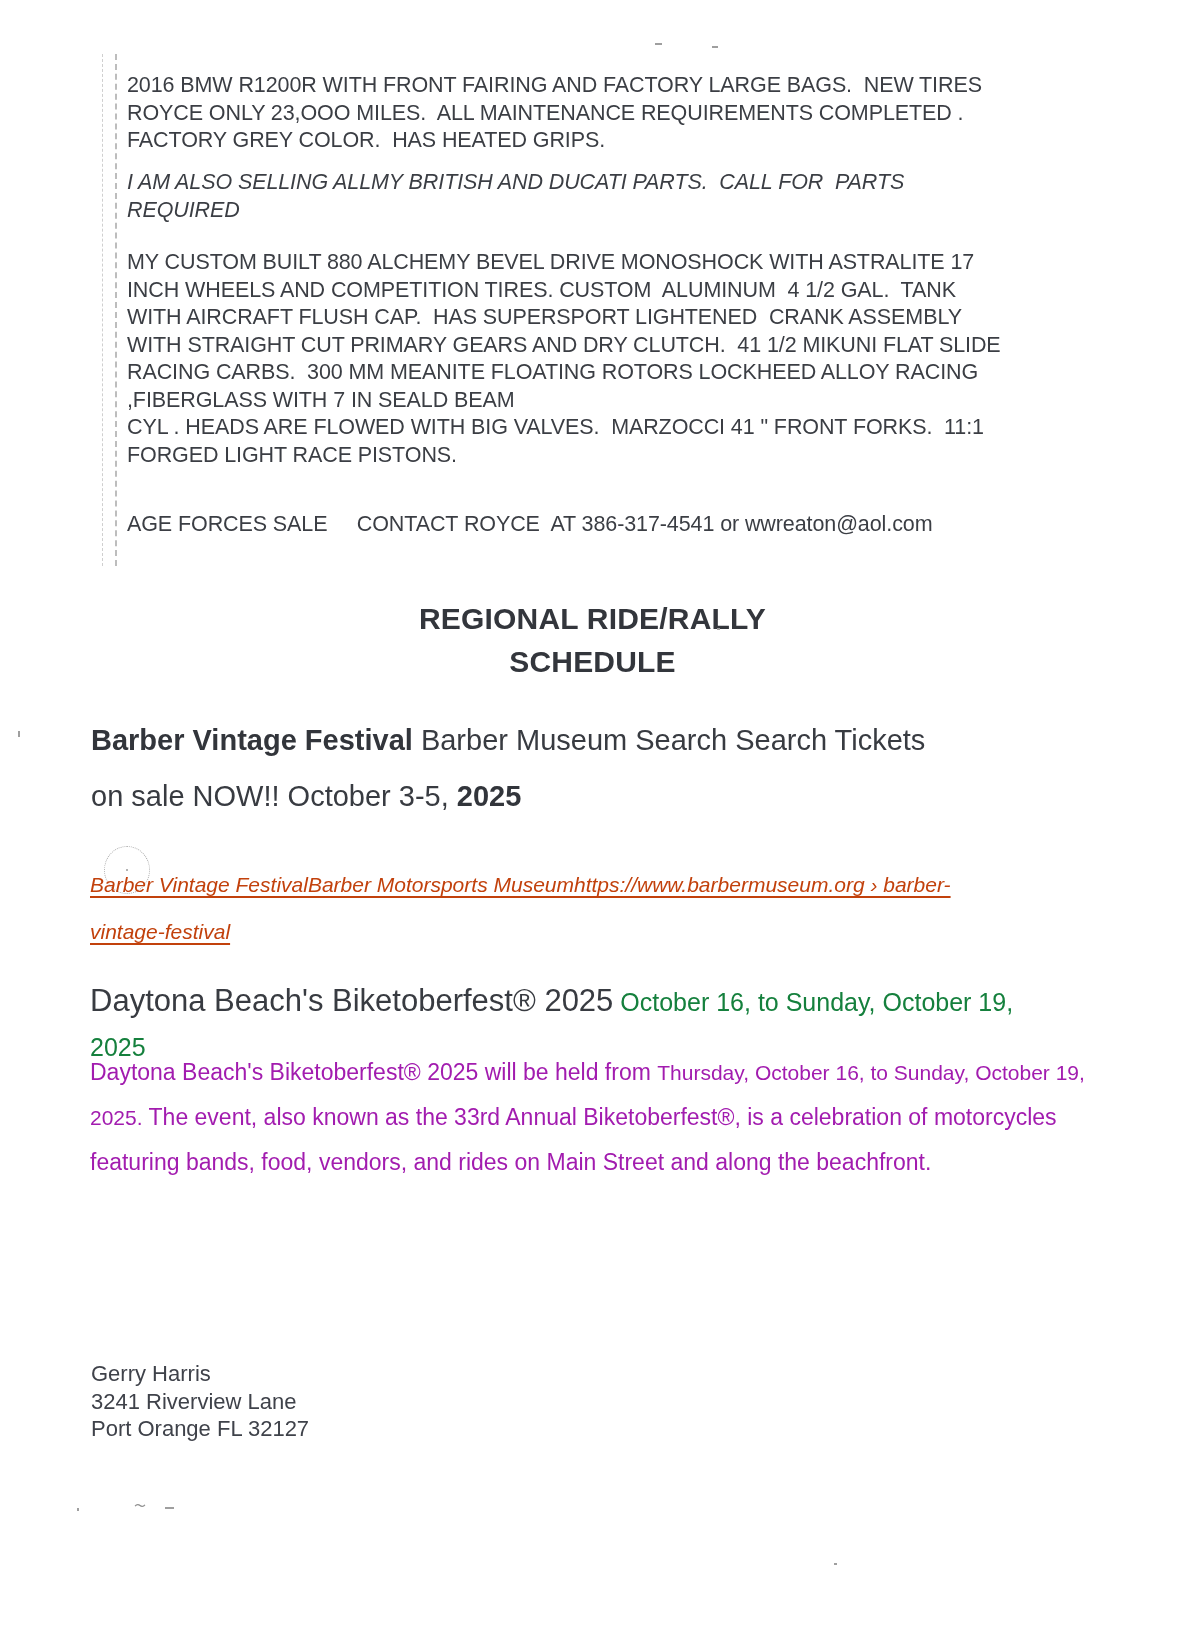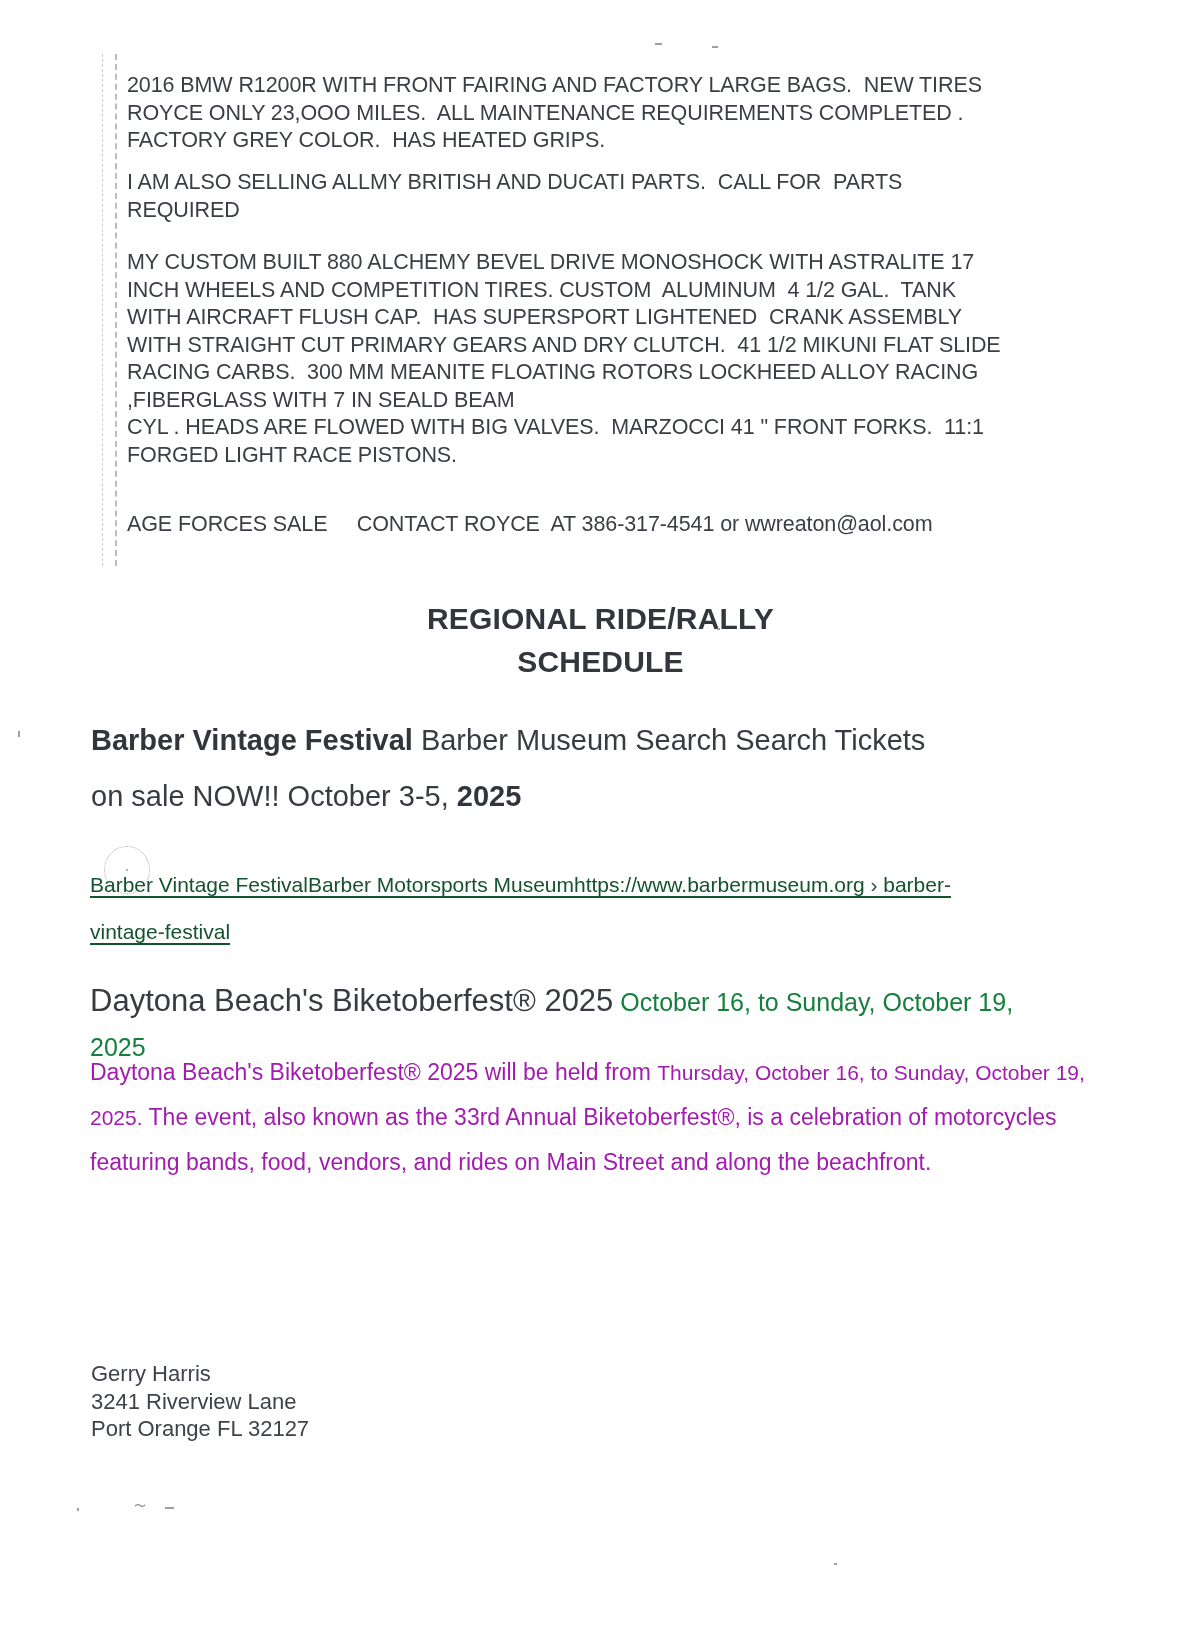--- a/index.html
+++ b/index.html
@@ -10,41 +10,41 @@
   
   .quote-bars{position:absolute;left:102px;top:54px;height:512px;width:16px;}
   .qbar{position:absolute;top:0;bottom:0;width:0;border-left:2px dashed #c2c2c2;}
   .qbar.b1{left:0;border-left:1px dashed #cfcfcf;}
   .qbar.b2{left:13px;border-left:2px dashed #bdbdbd;}
 
   
   .ad{position:absolute;left:127px;width:930px;font-size:21.5px;line-height:27.5px;
       letter-spacing:-0.1px;color:#3b3e44;}
   .ad .line{white-space:pre-wrap;}
-  .p1{top:72px;} .p2{top:169px;} .p3{top:249px;} .pcontact{top:511px;}
+  .p1{top:72px;} .p2{top:169px;font-style:italic;} .p3{top:249px;} .pcontact{top:511px;}
 
   
-  .sched-heading{position:absolute;left:8px;top:597px;width:1185px;text-align:center;
+  .sched-heading{position:absolute;left:0;top:597px;width:1185px;text-align:center;
       font-size:30px;font-weight:bold;line-height:43px;color:#33363c;letter-spacing:0.2px;}
 
   
   .barber{position:absolute;left:91px;top:712px;width:1000px;font-size:29px;
       line-height:56px;color:#383b41;}
   .barber .b-bold{font-weight:bold;color:#32353b;}
 
   
   .circle-icon{position:absolute;left:104px;top:846px;width:44px;height:46px;
       border:1px dotted #adadad;border-radius:50%;}
   .circle-icon::after{content:"";position:absolute;left:21px;top:22px;width:2px;height:2px;
       background:#9a9a9a;border-radius:50%;}
 
   
   .link-block{position:absolute;left:90px;top:861px;width:980px;font-size:21px;
       line-height:47px;color:#3c4046;}
-  .link-block .lnk{text-decoration:underline;text-underline-offset:4px;color:#14532d;}
+  .link-block .lnk{text-decoration:underline;text-underline-offset:4px;color:#c2410c;font-style:italic;}
 
   
   .daytona-title{position:absolute;left:90px;top:978px;width:1010px;color:#383b41;
       font-size:31px;line-height:45px;}
   .daytona-title .small{font-size:25px;color:#15803d;}
   .daytona-body{position:absolute;left:90px;top:1050px;width:995px;font-size:23px;
       line-height:44px;color:#a21caf;}
   .daytona-body .small{font-size:21px;}
 
   

